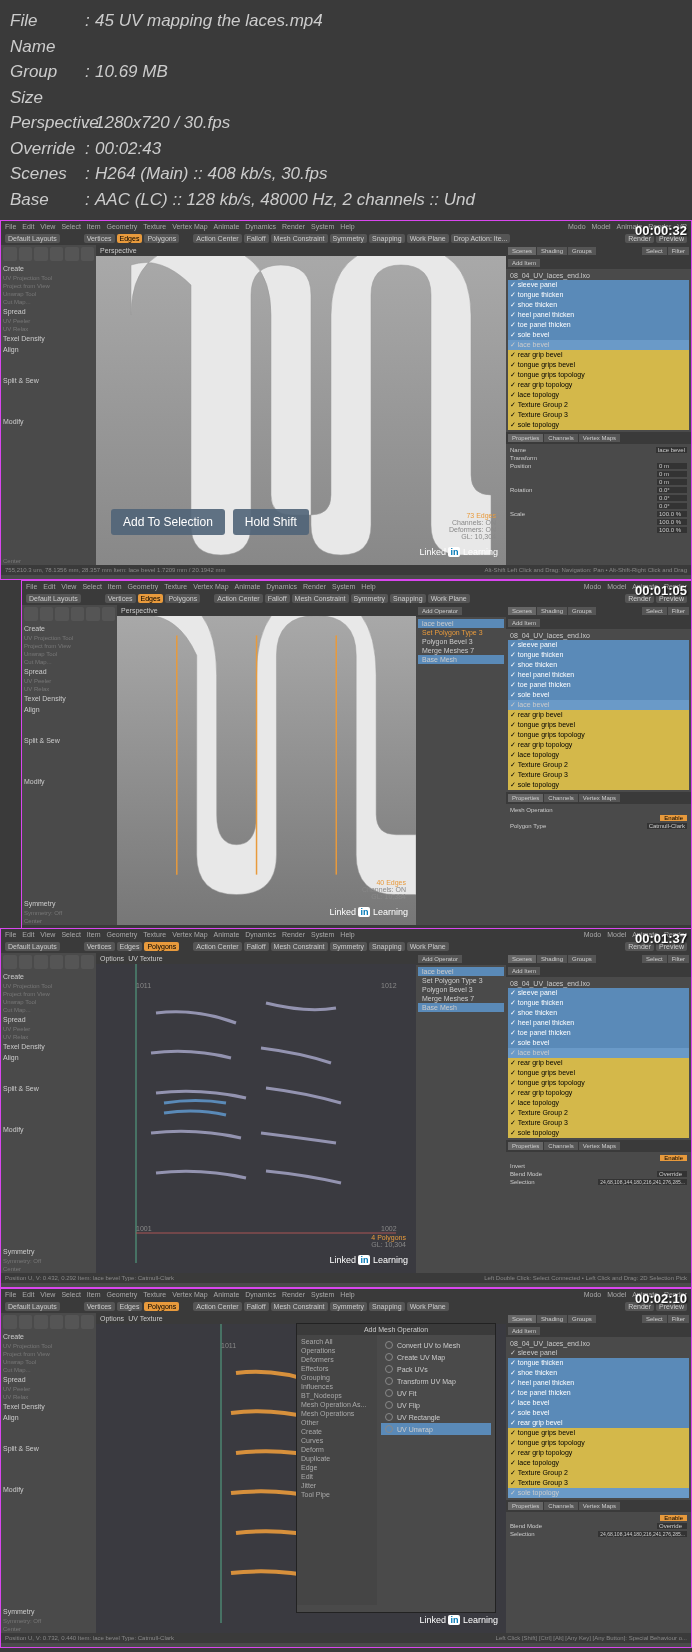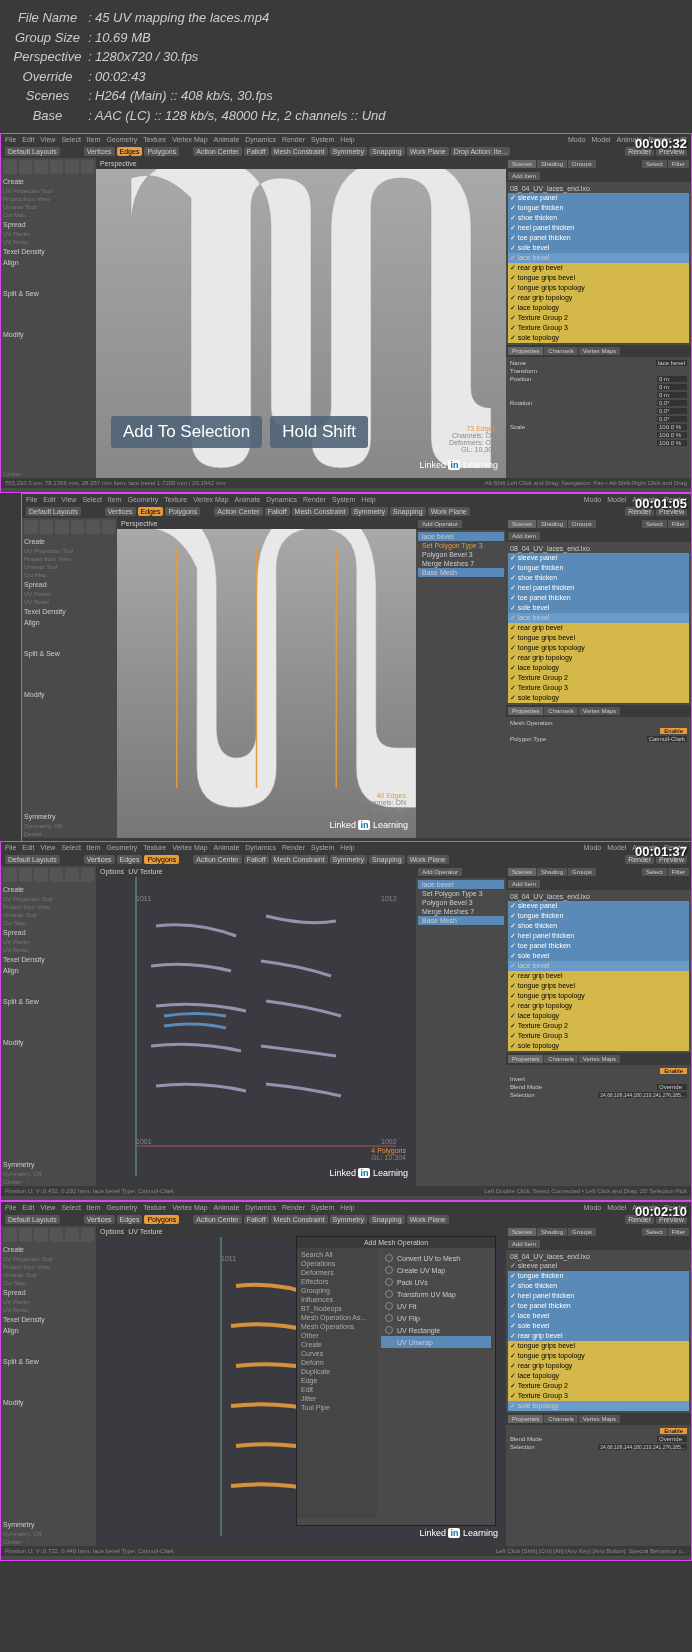--- a/index.html
+++ b/index.html
@@ -1,17 +1,17 @@
 <!DOCTYPE html>
 <html><head>
 <meta charset="utf-8">
 <style>
 *{margin:0;padding:0;box-sizing:border-box;font-family:Arial,sans-serif;}
 body{background:#3a3a3a;width:692px;color:#ccc;font-size:8px;}
-.info-block{background:#3a3a3a;padding:8px 10px;font-style:italic;font-size:13px;line-height:1.5;text-align:center;}
+.info-block{background:#3a3a3a;padding:8px 10px;font-style:italic;font-size:17px;line-height:1.5;}
 .info-row{display:flex;}
 .info-label{width:75px;}
 .info-colon{width:10px;}
 .screenshot{position:relative;border:1px solid #d946ef;margin:0;background:#4a4a4a;}
 .timestamp{position:absolute;top:2px;right:4px;font-size:13px;font-weight:bold;color:#fff;text-shadow:1px 1px 2px #000;z-index:100;}
 .menubar{background:#3a3a3a;display:flex;gap:6px;padding:2px 4px;font-size:7px;}
 .menubar span{color:#aaa;}
 .toolbar{background:#3a3a3a;display:flex;gap:2px;padding:2px 4px;font-size:7px;align-items:center;}
 .tb-btn{background:#555;padding:1px 3px;border-radius:2px;}
 .tb-btn.active{background:#e89a3c;color:#000;}
@@ -30,21 +30,21 @@
 .tree{background:#4a4a4a;padding:2px;}
 .tree-item{padding:1px 2px;font-size:7px;display:flex;align-items:center;gap:2px;}
 .tree-item.blue{background:#5a8ab8;color:#fff;}
 .tree-item.yellow{background:#d4b84a;color:#000;}
 .tree-item.selected{background:#6a9ac8;}
 .props{background:#4a4a4a;padding:2px;}
 .prop-row{display:flex;justify-content:space-between;padding:1px 2px;font-size:6px;}
 .prop-val{background:#333;padding:0 2px;min-width:30px;}
 .bottom-bar{background:#3a3a3a;padding:2px 4px;font-size:6px;color:#888;display:flex;justify-content:space-between;}
 .hint{position:absolute;bottom:30px;left:15px;display:flex;gap:8px;z-index:20;}
-.hint-btn{background:rgba(80,100,120,0.9);color:#fff;padding:6px 12px;font-size:17px;border-radius:3px;}
+.hint-btn{background:rgba(80,100,120,0.9);color:#fff;padding:6px 12px;font-size:12px;border-radius:3px;}
 .linkedin{position:absolute;bottom:8px;right:8px;font-size:9px;color:#fff;z-index:20;}
 .linkedin .in{background:#fff;color:#0077b5;padding:0 2px;font-weight:bold;border-radius:2px;}
 .vp-info{position:absolute;bottom:25px;right:10px;font-size:7px;color:#e89a3c;text-align:right;z-index:15;}
 .mid-panel{width:90px;background:#4a4a4a;font-size:7px;}
 .mid-tree{padding:2px;}
 .mid-item{padding:1px 4px;color:#ccc;}
 .mid-item.blue{background:#5a8ab8;}
 .svg-laces{width:100%;height:100%;}
 .dialog{position:absolute;background:#4a4a4a;border:1px solid #222;z-index:30;font-size:7px;}
 .dialog-header{background:#3a3a3a;padding:2px 4px;text-align:center;}

